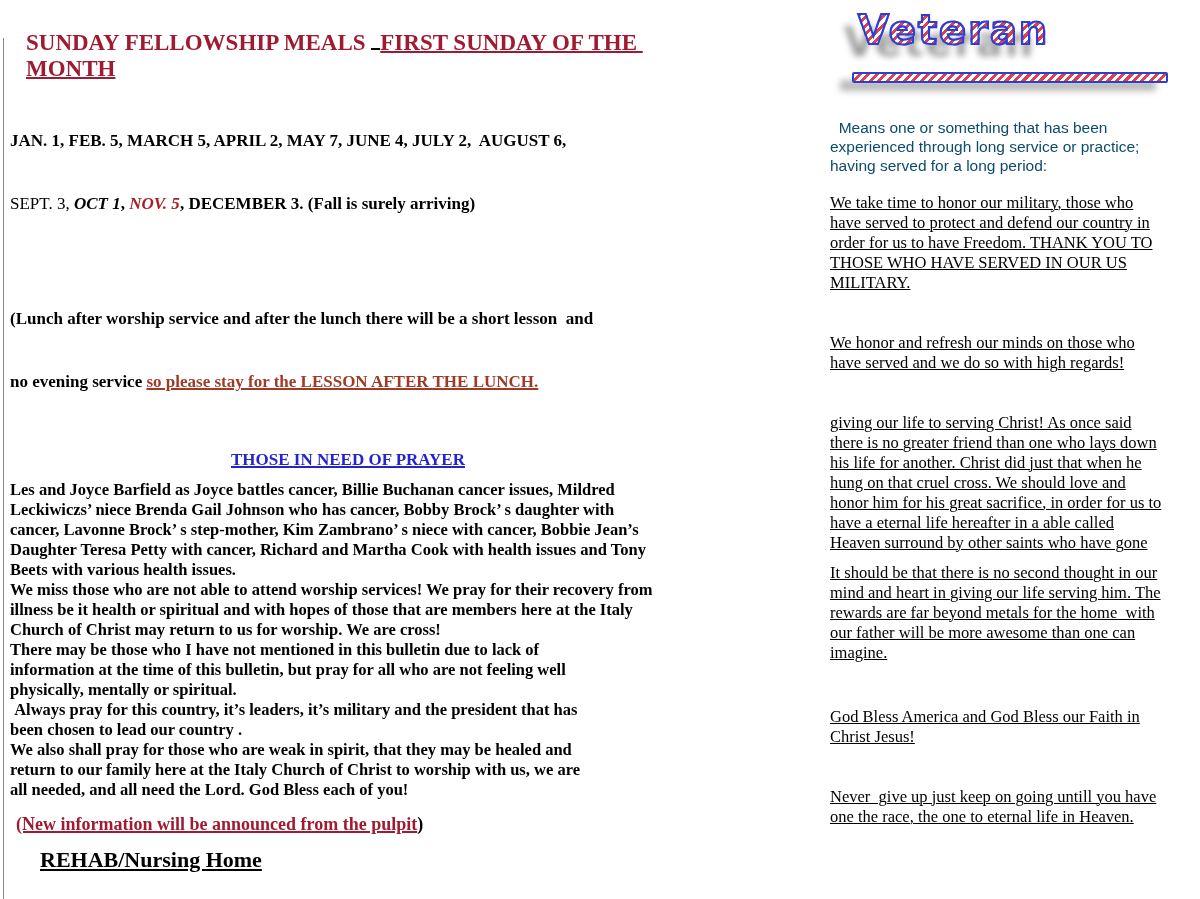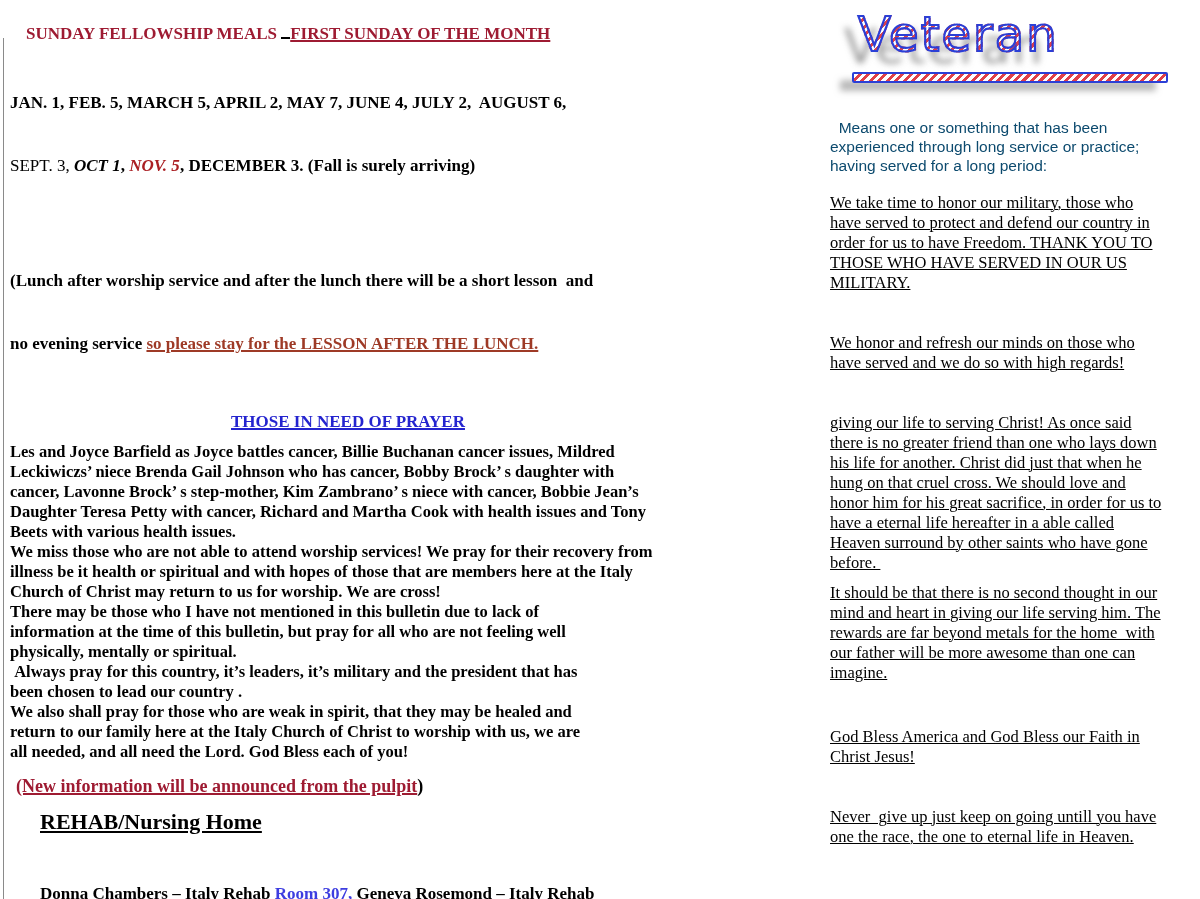--- a/index.html
+++ b/index.html
@@ -4,21 +4,21 @@
 <style>
   html,body{margin:0;padding:0;}
   body{width:1200px;height:899px;background:#ffffff;overflow:hidden;position:relative;
        font-family:"Liberation Serif",serif;color:#000;}
   
   .edge{position:absolute;left:3px;top:38px;bottom:0;width:1px;background:#8a8a8a;}
   
   .col-left{position:absolute;left:10px;top:0;width:676px;}
   .col-right{position:absolute;left:830px;top:0;width:342px;}
   
-  .h-fellow{padding-left:16px;padding-top:23px;font-size:17px;font-weight:bold;color:#9e1b32;white-space:pre-wrap;}
+  .h-fellow{padding-left:16px;padding-top:30px;font-size:23px;font-weight:bold;color:#9e1b32;white-space:pre-wrap;}
   .h-fellow .ul{text-decoration:underline;text-decoration-thickness:1.5px;}
   .black-lead{display:inline-block;width:9px;border-bottom:2px solid #000;height:14px;}
   .dates{margin-top:6px;font-size:17px;line-height:21px;font-weight:bold;white-space:pre-wrap;}
   .dates .reg{font-weight:normal;}
   .dates .it{font-style:italic;}
   .dates .nov{color:#aa1f23;font-style:italic;}
   .lunch{margin-top:10px;font-size:17px;line-height:21px;font-weight:bold;white-space:pre-wrap;}
   .lunch .rust{color:#9e3a26;text-decoration:underline;text-decoration-thickness:1.5px;}
   .prayer-head{margin-top:16px;text-align:center;font-size:17px;font-weight:bold;color:#2424cf;
                text-decoration:underline;text-decoration-thickness:1.5px;}
@@ -27,21 +27,21 @@
   .pulpit{margin-top:14px;margin-left:6px;font-size:18px;font-weight:bold;white-space:pre-wrap;}
   .pulpit .mar{color:#9e1b32;text-decoration:underline;text-decoration-thickness:1.5px;}
   .rehab-h{margin-top:12px;margin-left:30px;font-size:22px;font-weight:bold;text-decoration:underline;}
   .donna{margin-top:6px;margin-left:30px;font-size:17px;line-height:21px;font-weight:bold;white-space:pre-wrap;}
   .room{color:#3d3de0;}
   .wavy{text-decoration:underline wavy #e03020;text-decoration-thickness:1.5px;text-underline-offset:4px;}
   .rline .u{text-decoration:underline;text-decoration-thickness:1.2px;}
   .rline{white-space:pre-wrap;}
   
   .vet-wrap{position:relative;margin-top:10px;margin-left:28px;width:300px;height:86px;}
-  .vet{font-family:"DejaVu Sans",sans-serif;font-weight:normal;font-size:48px;letter-spacing:2px;line-height:1.0;}
+  .vet{font-family:"DejaVu Sans",sans-serif;font-weight:bold;font-size:40px;letter-spacing:2px;line-height:1.0;}
   .vet-shadow{position:absolute;left:-14px;top:12px;color:transparent;text-shadow:0 0 6px rgba(130,130,130,.8);}
   .vet-fill{position:absolute;left:0;top:0;color:#d9404a;
             background:repeating-linear-gradient(135deg,#ffffff 0 3px,#e04048 3px 6px);
             -webkit-background-clip:text;background-clip:text;-webkit-text-fill-color:transparent;
             -webkit-text-stroke:2.2px #2b3fd6;}
   .vet-underline{position:absolute;left:-6px;top:62px;width:312px;height:7px;
             background:repeating-linear-gradient(135deg,#ffffff 0 3px,#e04048 3px 6px);
             border:2px solid #2b3fd6;border-radius:2px;box-shadow:-12px 8px 6px rgba(130,130,130,.55);}
   .def{margin-top:22px;font-family:"Liberation Sans",sans-serif;font-size:15.5px;line-height:19px;color:#0c4a6e;}
   .rpara{font-size:16.5px;line-height:20px;color:#000;}
@@ -127,21 +127,20 @@
     </div>
 
   <div class="rpara mtp3">
       <div class="rline"><span class="u">giving our life to serving Christ! As once said</span></div>
       <div class="rline"><span class="u">there is no greater friend than one who lays down</span></div>
       <div class="rline"><span class="u">his life for another. Christ did just that when he</span></div>
       <div class="rline"><span class="u">hung on that cruel cross. We should love and</span></div>
       <div class="rline"><span class="u">honor him for his great sacrifice, in order for us to</span></div>
       <div class="rline"><span class="u">have a eternal life hereafter in a able called</span></div>
       <div class="rline"><span class="u">Heaven surround by other saints who have gone</span></div>
-      <div class="rline"><span class="u">before. </span></div>
     </div>
 
   <div class="rpara mtp4">
       <div class="rline"><span class="u">It should be that there is no second thought in our</span></div>
       <div class="rline"><span class="u">mind and heart in giving our life serving him. The</span></div>
       <div class="rline"><span class="u">rewards are far beyond metals for the home  with</span></div>
       <div class="rline"><span class="u">our father will be more awesome than one can</span></div>
       <div class="rline"><span class="u">imagine.</span></div>
     </div>
 

